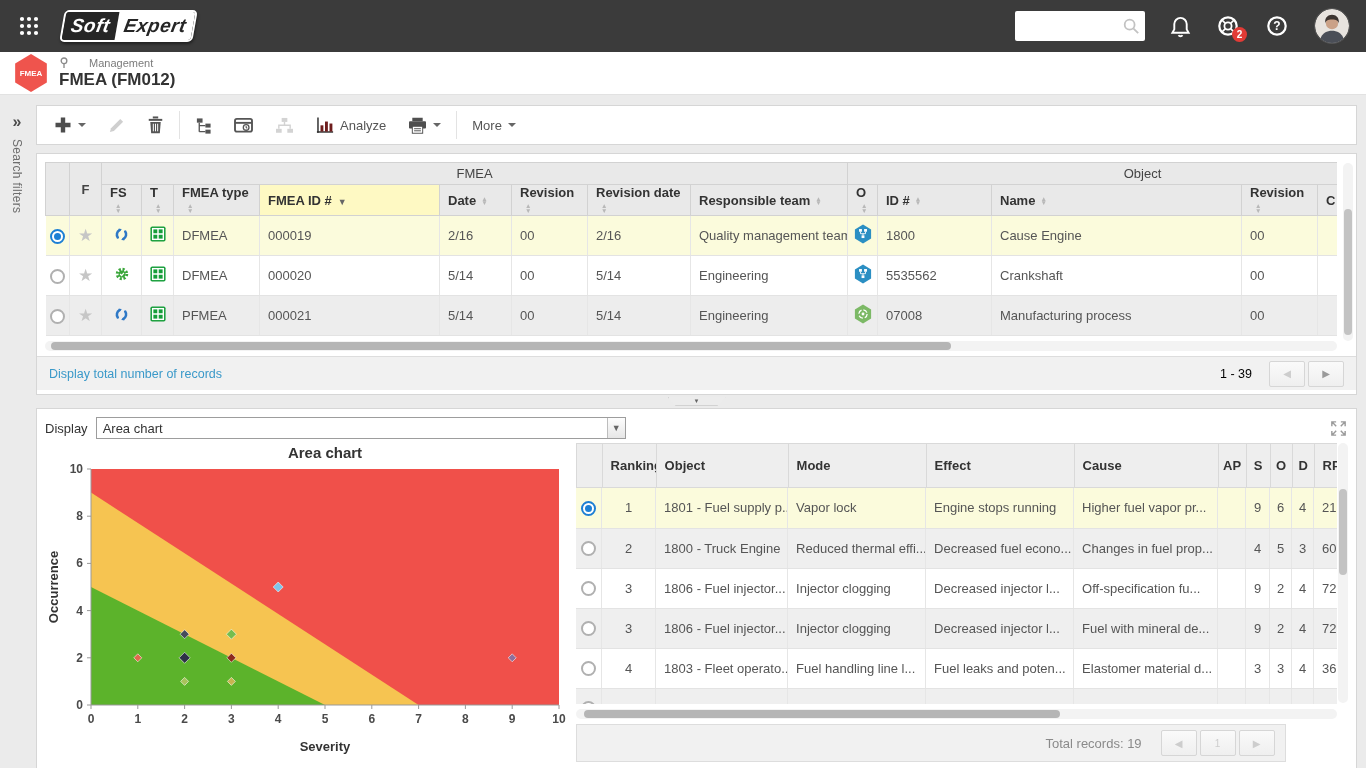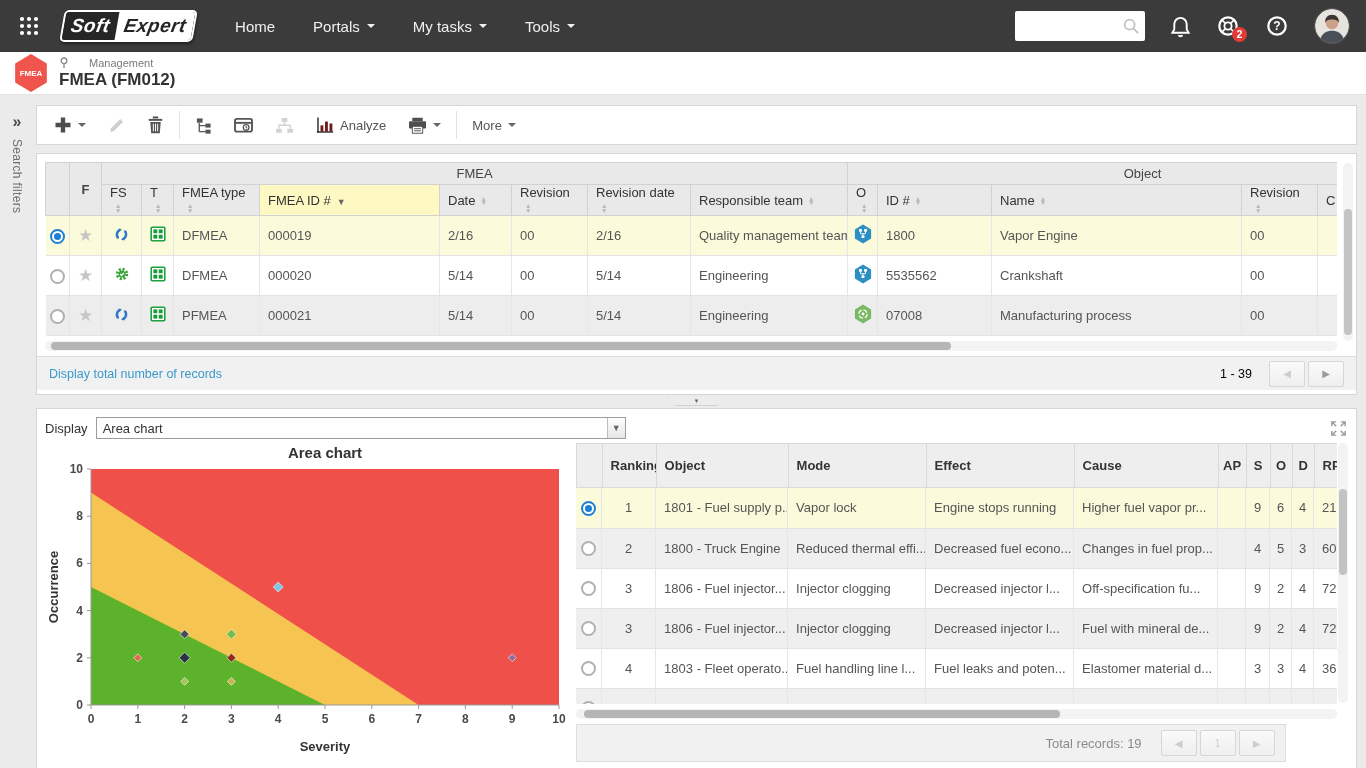--- a/index.html
+++ b/index.html
@@ -46,21 +46,21 @@
   .tbtn.disabled{cursor:default}
   .tsep{width:1px;height:28px;background:#e3e3e3;margin:0 4px}
   .tcaret{width:0;height:0;border-left:4px solid transparent;border-right:4px solid transparent;border-top:4px solid #666}
   .tlabel{font-size:13px;color:#555}
 
   
   .rec-panel{margin-top:8px;position:relative;padding:8px 8px 0 8px}
   .rec-clip{overflow:hidden;width:1292px}
   table{border-collapse:collapse;table-layout:fixed}
   .rec-table{width:1392px}
-  .rec-table th{font-weight:normal;color:#333;text-align:left;background:#e9e9e9;border:1px solid #d2d2d2;padding:0 8px;font-size:13px}
+  .rec-table th{font-weight:bold;color:#333;text-align:left;background:#e9e9e9;border:1px solid #d2d2d2;padding:0 8px;font-size:13px}
   .rec-table tr.grp th{height:22px;text-align:center;font-weight:normal;color:#444}
   .rec-table tr.grp th.c-radio,.rec-table tr.grp th.c-star{text-align:center;font-weight:bold}
   .rec-table tr.cols th{height:26px}
   .rec-table th.sorted{background:#fef9c3}
   .rec-table td{height:40px;padding:0 8px;border-right:1px solid #e6e6e6;border-bottom:1px solid #e3e3e3;color:#555;overflow:hidden;white-space:nowrap}
   .rec-table td.cc{text-align:center;padding:0 2px}
   .rec-table tbody tr:nth-child(3){background:#ededed}
   .rec-table tbody tr.sel{background:#fbfbdc}
   .sort{margin-left:5px;display:inline-flex;flex-direction:column;font-size:6.5px;line-height:4.5px;color:#b8b8b8;vertical-align:middle}
   .sort::before{content:"▲"}
@@ -125,37 +125,20 @@
             <circle cx="4" cy="18" r="2.1"></circle>
             <circle cx="11" cy="18" r="2.1"></circle>
             <circle cx="18" cy="18" r="2.1"></circle>
           </g>
         </svg>
     </div>
     <div class="logo">
       <span class="p1">Soft</span>
         <span class="p2">Expert</span>
     </div>
-    <nav class="topnav">
-      <span class="nav-item">
-          <span>Home</span>
-        </span>
-      <span class="nav-item">
-          <span>Portals</span>
-          <span class="caret"></span>
-        </span>
-      <span class="nav-item">
-          <span>My tasks</span>
-          <span class="caret"></span>
-        </span>
-      <span class="nav-item">
-          <span>Tools</span>
-          <span class="caret"></span>
-        </span>
-    </nav>
     <div class="top-right">
       <div class="search-box">
         <input type="text" style="">
         <span class="mag"><svg width="18" height="18" viewBox="0 0 20 20">
               <circle cx="8.5" cy="8.5" r="5.5" fill="none" stroke="#c2c2c2" stroke-width="2"></circle>
               <path d="M12.8 12.8L18 18" stroke="#c2c2c2" stroke-width="2"></path>
             </svg></span>
       </div>
       <span class="tb-ic">
         <svg width="21" height="23" viewBox="0 0 22 24">
@@ -351,21 +334,21 @@
     <td>2/16</td>
     <td>Quality management team</td>
     <td class="cc"><span><svg width="18" height="20" viewBox="0 0 20 22">
                         <polygon points="10,0.5 19,6 19,16 10,21.5 1,16 1,6" fill="#2b8fc3"></polygon>
                         <rect x="5.6" y="5.5" width="3.2" height="3" fill="#fff"></rect>
                         <rect x="11.2" y="5.5" width="3.2" height="3" fill="#fff"></rect>
                         <rect x="8.4" y="12.5" width="3.2" height="3" fill="#fff"></rect>
                         <path d="M7.2 8.5v2.2h5.6V8.5M10 10.7v1.8" stroke="#fff" fill="none"></path>
                       </svg></span></td>
     <td>1800</td>
-    <td>Vapor Engine</td>
+    <td>Cause Engine</td>
     <td>00</td>
     <td></td>
   </tr>
                 <tr>
     <td class="cc"><span class="radio"></span></td>
     <td class="cc"><span class="star">★</span></td>
     <td class="cc"><span><svg width="16" height="16" viewBox="0 0 20 20">
                         <circle cx="10" cy="10" r="6" fill="none" stroke="#3aa63a" stroke-width="3.6" stroke-dasharray="2.6 2.1"></circle>
                         <circle cx="10" cy="10" r="4.4" fill="#3aa63a"></circle>
                         <path d="M7.6 10l1.9 1.9 3-3.4" stroke="#fff" stroke-width="1.5" fill="none"></path>

